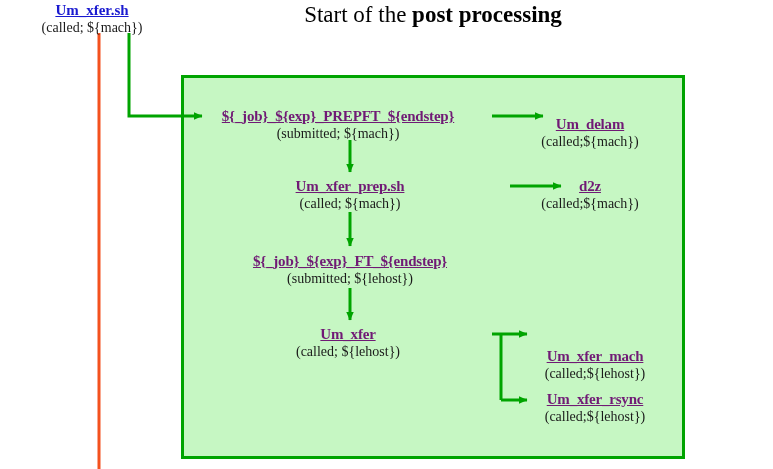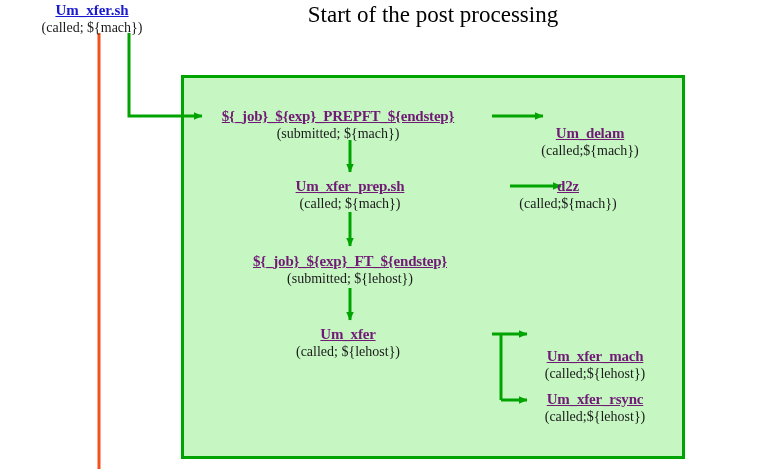--- a/index.html
+++ b/index.html
@@ -27,21 +27,21 @@
     position: absolute;
     left: 233px;
     top: 2px;
     width: 400px;
     text-align: center;
     font-size: 23px;
     color: #000000;
     white-space: nowrap;
     line-height: 1.1;
   }
-  .title .bold { font-weight: normal; }
+  .title .bold { font-weight: bold; }
 
   .subtitle {
     position: absolute;
     left: 233px;
     top: 38px;
     width: 400px;
     text-align: center;
     font-size: 16px;
     color: #009000;
     white-space: nowrap;
@@ -83,22 +83,22 @@
     font-weight: normal;
     color: #1a1a1a;
     text-decoration: none;
   }
 
   
   .n-prepft   { left: 338px; top: 108px; transform: translateX(-50%); }
   .n-prep     { left: 350px; top: 178px; transform: translateX(-50%); }
   .n-ft       { left: 350px; top: 253px; transform: translateX(-50%); }
   .n-xfer     { left: 348px; top: 326px; transform: translateX(-50%); }
-  .n-delam    { left: 590px; top: 125px; transform: translateX(-50%); }
-  .n-d2z      { left: 568px; top: 178px; transform: translateX(-50%); }
+  .n-delam    { left: 590px; top: 116px; transform: translateX(-50%); }
+  .n-d2z      { left: 590px; top: 178px; transform: translateX(-50%); }
   .n-xmach    { left: 595px; top: 327px; transform: translateX(-50%); margin-top: 21px; }
   .n-xrsync   { left: 595px; top: 391px; transform: translateX(-50%); }
 
   
   .n-ext {
     position: absolute;
     left: 92px;
     top: 2px;
     transform: translateX(-50%);
     text-align: center;

